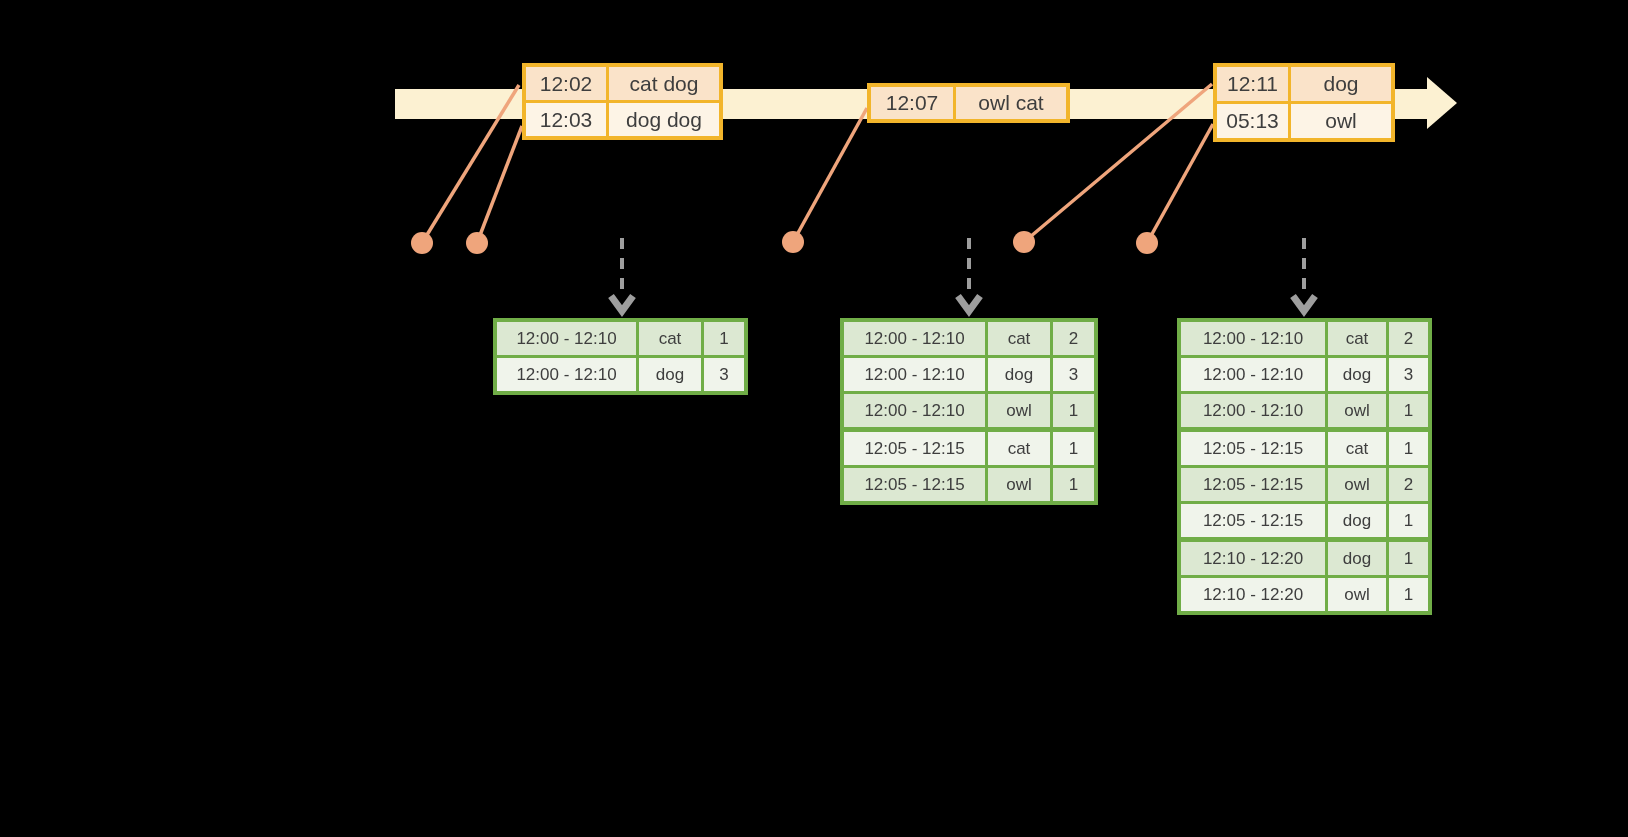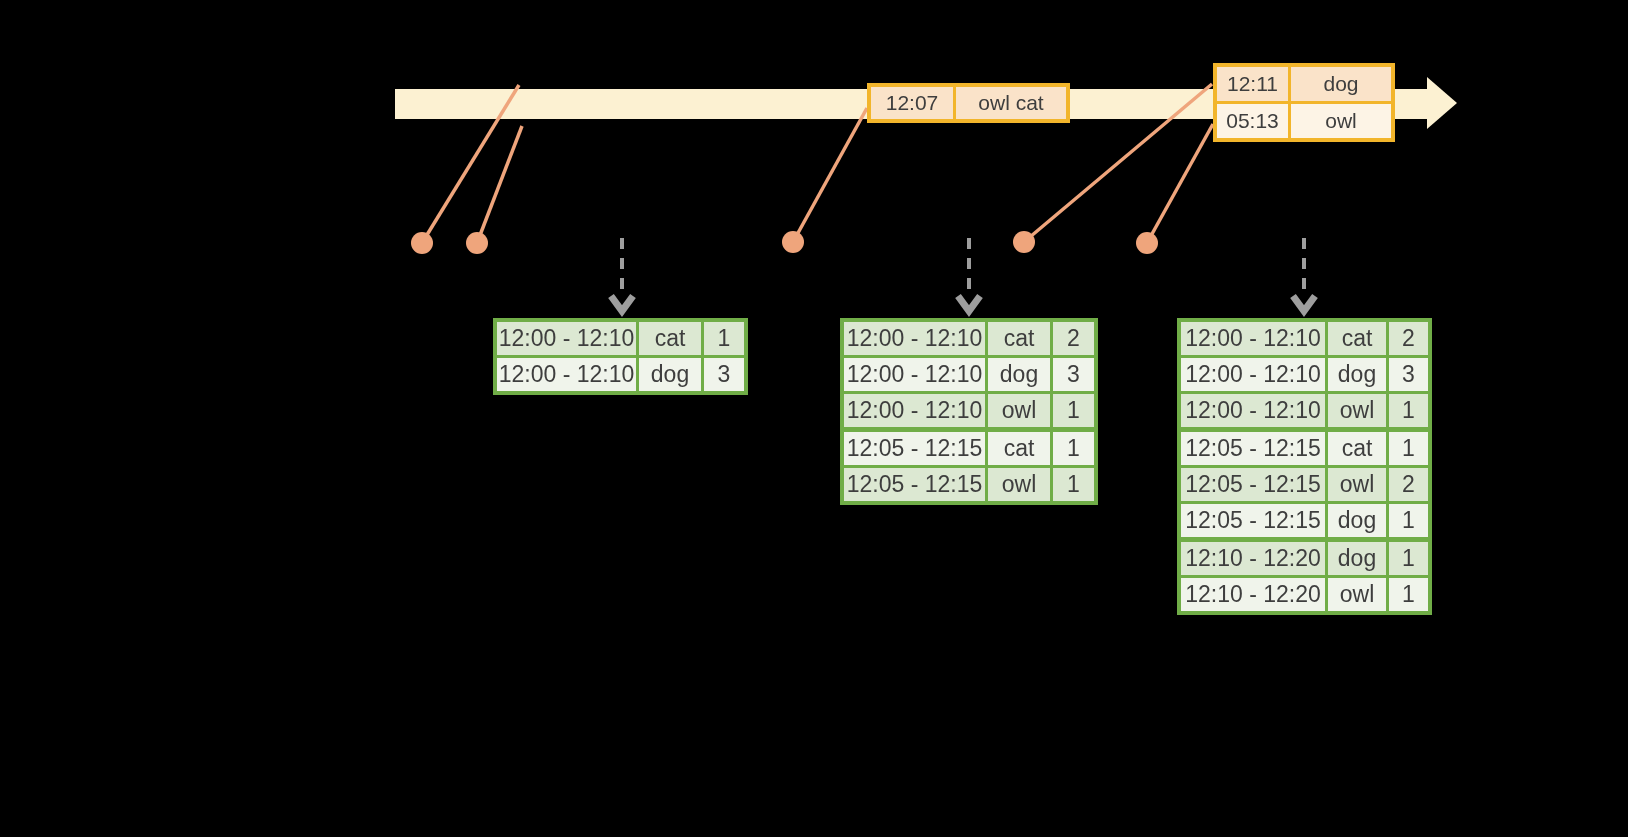--- a/index.html
+++ b/index.html
@@ -37,21 +37,21 @@
   #et3 { left:1213px; top:63px; grid-template-columns:71px 100px; grid-auto-rows:34px;text-align:right; }
   
   .rtable {
     position:absolute; z-index:3; display:flex; flex-direction:column; gap:3px;
     background:var(--result-border); border:4px solid var(--result-border);
   }
   .rrow { display:grid; gap:3px; }
   .rrow.group-start { margin-top:2px; }
   .rcell {
     height:33px; display:flex; align-items:center; justify-content:center;
-    font-size:23px; white-space:nowrap;
+    font-size:17px; white-space:nowrap;
   }
   .rrow-odd  .rcell { background:var(--result-row-odd); }
   .rrow-even .rcell { background:var(--result-row-even); }
   #rt1 { left:493px;  top:318px; } #rt1 .rrow { grid-template-columns:139px 62px 40px; }
   #rt2 { left:840px;  top:318px; } #rt2 .rrow { grid-template-columns:141px 62px 41px; }
   #rt3 { left:1177px; top:318px; } #rt3 .rrow { grid-template-columns:144px 58px 39px; }
 </style>
 </head>
 <body>
 
@@ -75,20 +75,26 @@
     <circle class="dot" cx="1147" cy="243" r="11"></circle>
 
     <line class="trig" x1="622" y1="238" x2="622" y2="297"></line>
     <path class="chev" d="M 611,296 L 622,311 L 633,296"></path>
     <line class="trig" x1="969" y1="238" x2="969" y2="297"></line>
     <path class="chev" d="M 958,296 L 969,311 L 980,296"></path>
     <line class="trig" x1="1304" y1="238" x2="1304" y2="297"></line>
     <path class="chev" d="M 1293,296 L 1304,311 L 1315,296"></path>
   </svg>
 
+  <div class="etable" id="et1">
+    <div class="ecell erow-odd">12:02</div>
+    <div class="ecell erow-odd">cat dog</div>
+    <div class="ecell erow-even">12:03</div>
+    <div class="ecell erow-even">dog dog</div>
+  </div>
 
   <div class="etable" id="et2">
     <div class="ecell erow-odd">12:07</div>
     <div class="ecell erow-odd">owl cat</div>
   </div>
 
   <div class="etable" id="et3">
     <div class="ecell erow-odd">12:11</div>
     <div class="ecell erow-odd">dog</div>
     <div class="ecell erow-even">05:13</div>

